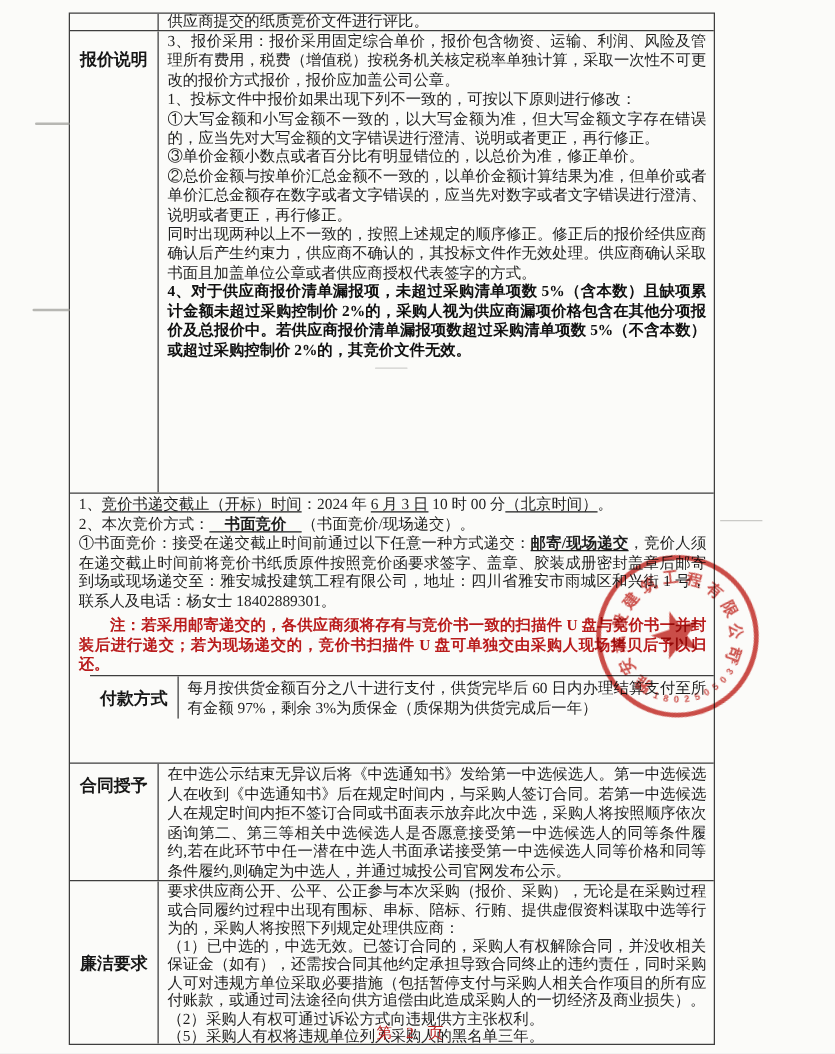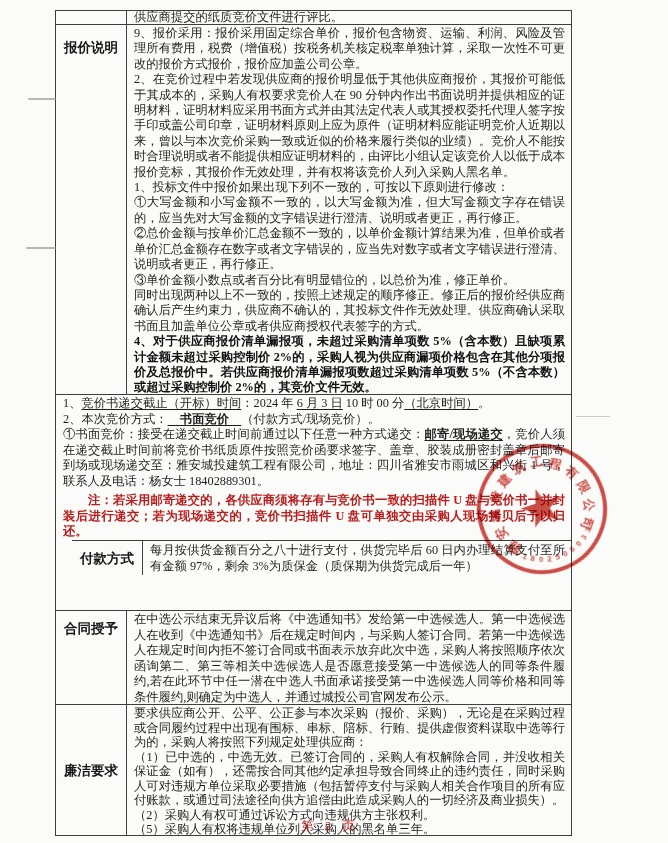--- a/index.html
+++ b/index.html
@@ -95,38 +95,37 @@
       <div class="cell content-cell">
         <p class="para">供应商提交的纸质竞价文件进行评比。</p>
       </div>
     </div>
 
     <div class="row r1">
       <div class="cell label-cell vtop lbl-pad14">
         <span>报价说明</span>
       </div>
       <div class="cell content-cell">
-        <p class="para">9、报价采用：报价采用固定综合单价，报价包含物资、运输、利润、风险及管理所有费用，税费（增值税）按税务机关核定税率单独计算，采取一次性不可更改的报价方式报价，报价应加盖公司公章。</p>
-        <p class="para">2、在竞价过程中若发现供应商的报价明显低于其他供应商报价，其报价可能低于其成本的，采购人有权要求竞价人在 90 分钟内作出书面说明并提供相应的证明材料，证明材料应采用书面方式并由其法定代表人或其授权委托代理人签字按手印或盖公司印章，证明材料原则上应为原件（证明材料应能证明竞价人近期以来，曾以与本次竞价采购一致或近似的价格来履行类似的业绩）。竞价人不能按时合理说明或者不能提供相应证明材料的，由评比小组认定该竞价人以低于成本报价竞标，其报价作无效处理，并有权将该竞价人列入采购人黑名单。</p>
+        <p class="para">3、报价采用：报价采用固定综合单价，报价包含物资、运输、利润、风险及管理所有费用，税费（增值税）按税务机关核定税率单独计算，采取一次性不可更改的报价方式报价，报价应加盖公司公章。</p>
         <p class="para">1、投标文件中报价如果出现下列不一致的，可按以下原则进行修改：</p>
         <p class="para">①大写金额和小写金额不一致的，以大写金额为准，但大写金额文字存在错误的，应当先对大写金额的文字错误进行澄清、说明或者更正，再行修正。</p>
+        <p class="para">③单价金额小数点或者百分比有明显错位的，以总价为准，修正单价。</p>
         <p class="para">②总价金额与按单价汇总金额不一致的，以单价金额计算结果为准，但单价或者单价汇总金额存在数字或者文字错误的，应当先对数字或者文字错误进行澄清、说明或者更正，再行修正。</p>
-        <p class="para">③单价金额小数点或者百分比有明显错位的，以总价为准，修正单价。</p>
         <p class="para">同时出现两种以上不一致的，按照上述规定的顺序修正。修正后的报价经供应商确认后产生约束力，供应商不确认的，其投标文件作无效处理。供应商确认采取书面且加盖单位公章或者供应商授权代表签字的方式。</p>
         <p class="para b">4、对于供应商报价清单漏报项，未超过采购清单项数 5%（含本数）且缺项累计金额未超过采购控制价 2%的，采购人视为供应商漏项价格包含在其他分项报价及总报价中。若供应商报价清单漏报项数超过采购清单项数 5%（不含本数）或超过采购控制价 2%的，其竞价文件无效。</p>
       </div>
     </div>
 
     <div class="row r2">
       <div class="cell content-cell">
         <p class="para">
           <span>1、</span><span class="u">竞价书递交截止（开标）时间</span><span>：2024 年 </span><span class="u">6 月 3 日</span><span> 10 时 00 分</span><span class="u">（北京时间）</span><span>。</span>
         </p>
         <p class="para">
-          <span>2、本次竞价方式：</span><span class="u" style="font-weight:bold">　书面竞价　</span><span>（付款方式/现场竞价）。</span>
+          <span>2、本次竞价方式：</span><span class="u" style="font-weight:bold">　书面竞价　</span><span>（书面竞价/现场递交）。</span>
         </p>
         <p class="para">
           <span>①书面竞价：接受在递交截止时间前通过以下任意一种方式递交：</span><span class="u" style="font-weight:bold">邮寄/现场递交</span><span>，竞价人须在递交截止时间前将竞价书纸质原件按照竞价函要求签字、盖章、胶装成册密封盖章后邮寄到场或现场递交至：雅安城投建筑工程有限公司，地址：四川省雅安市雨城区和兴街 1 号，联系人及电话：杨女士 18402889301。</span>
         </p>
         <p class="para note-para">注：若采用邮寄递交的，各供应商须将存有与竞价书一致的扫描件 U 盘与竞价书一并封装后进行递交；若为现场递交的，竞价书扫描件 U 盘可单独交由采购人现场拷贝后予以归还。</p>
       </div>
     </div>
 
     <div class="row r3">
       <div class="cell label-cell vmid">

